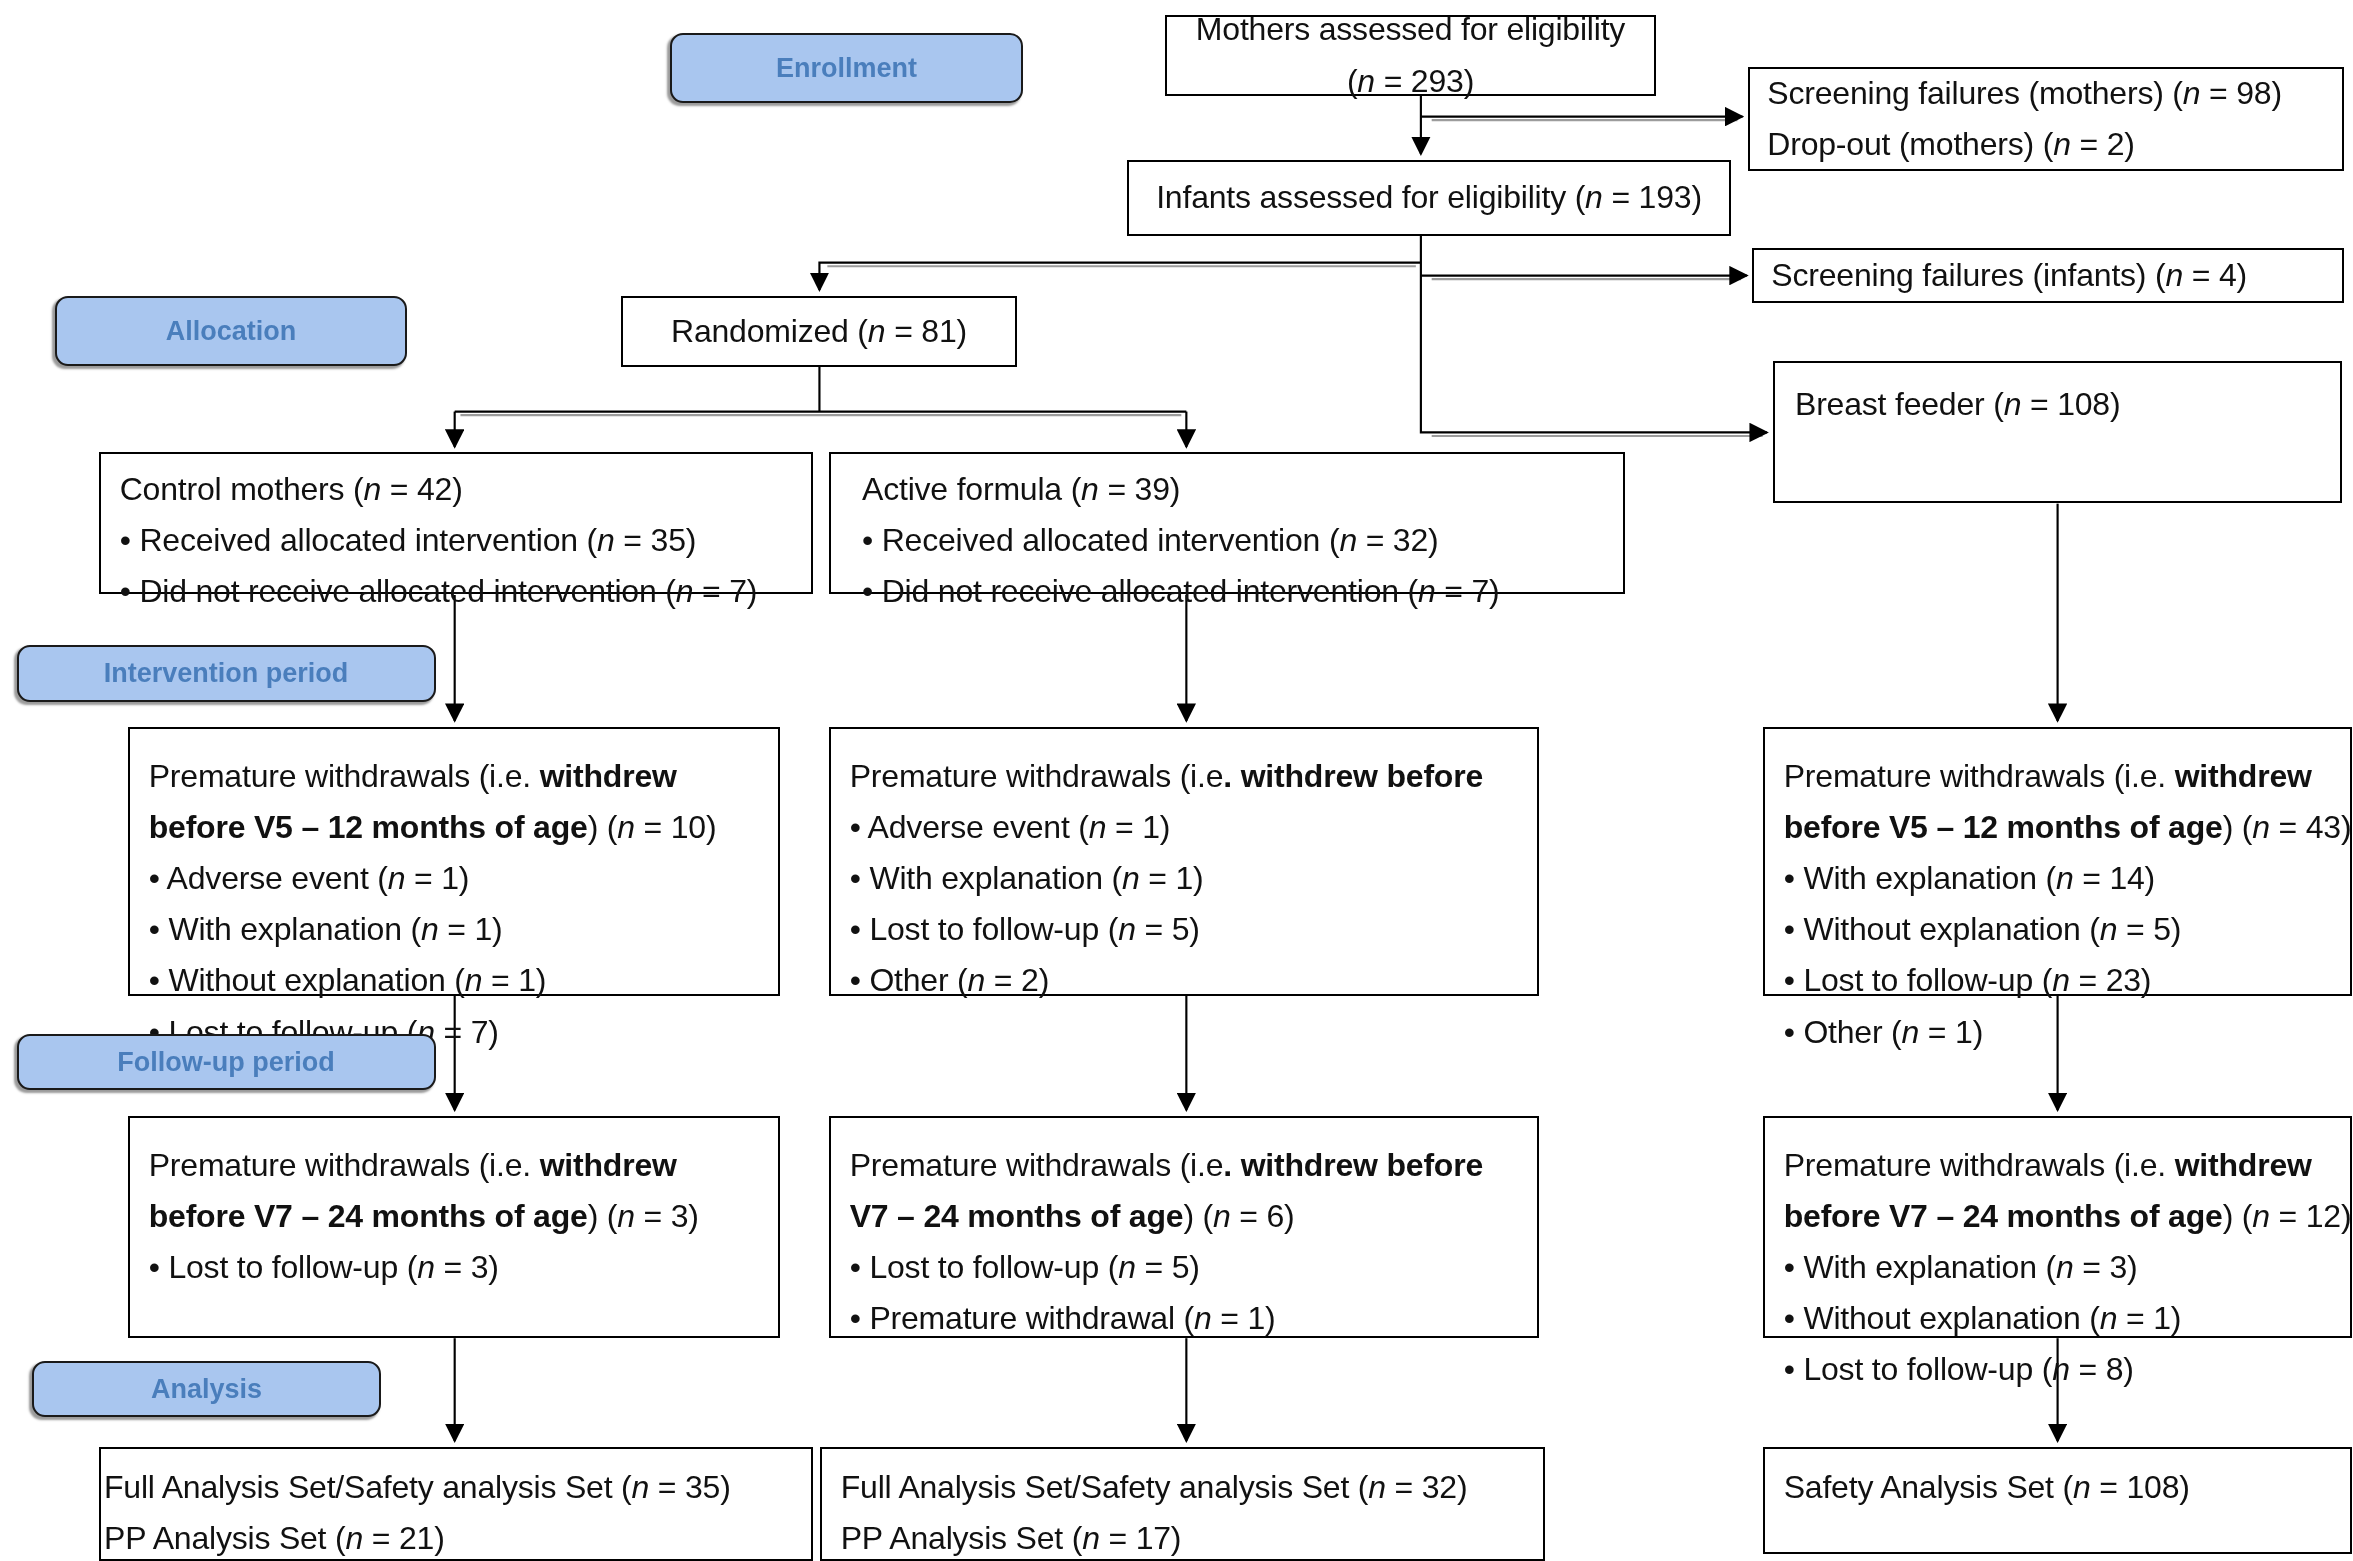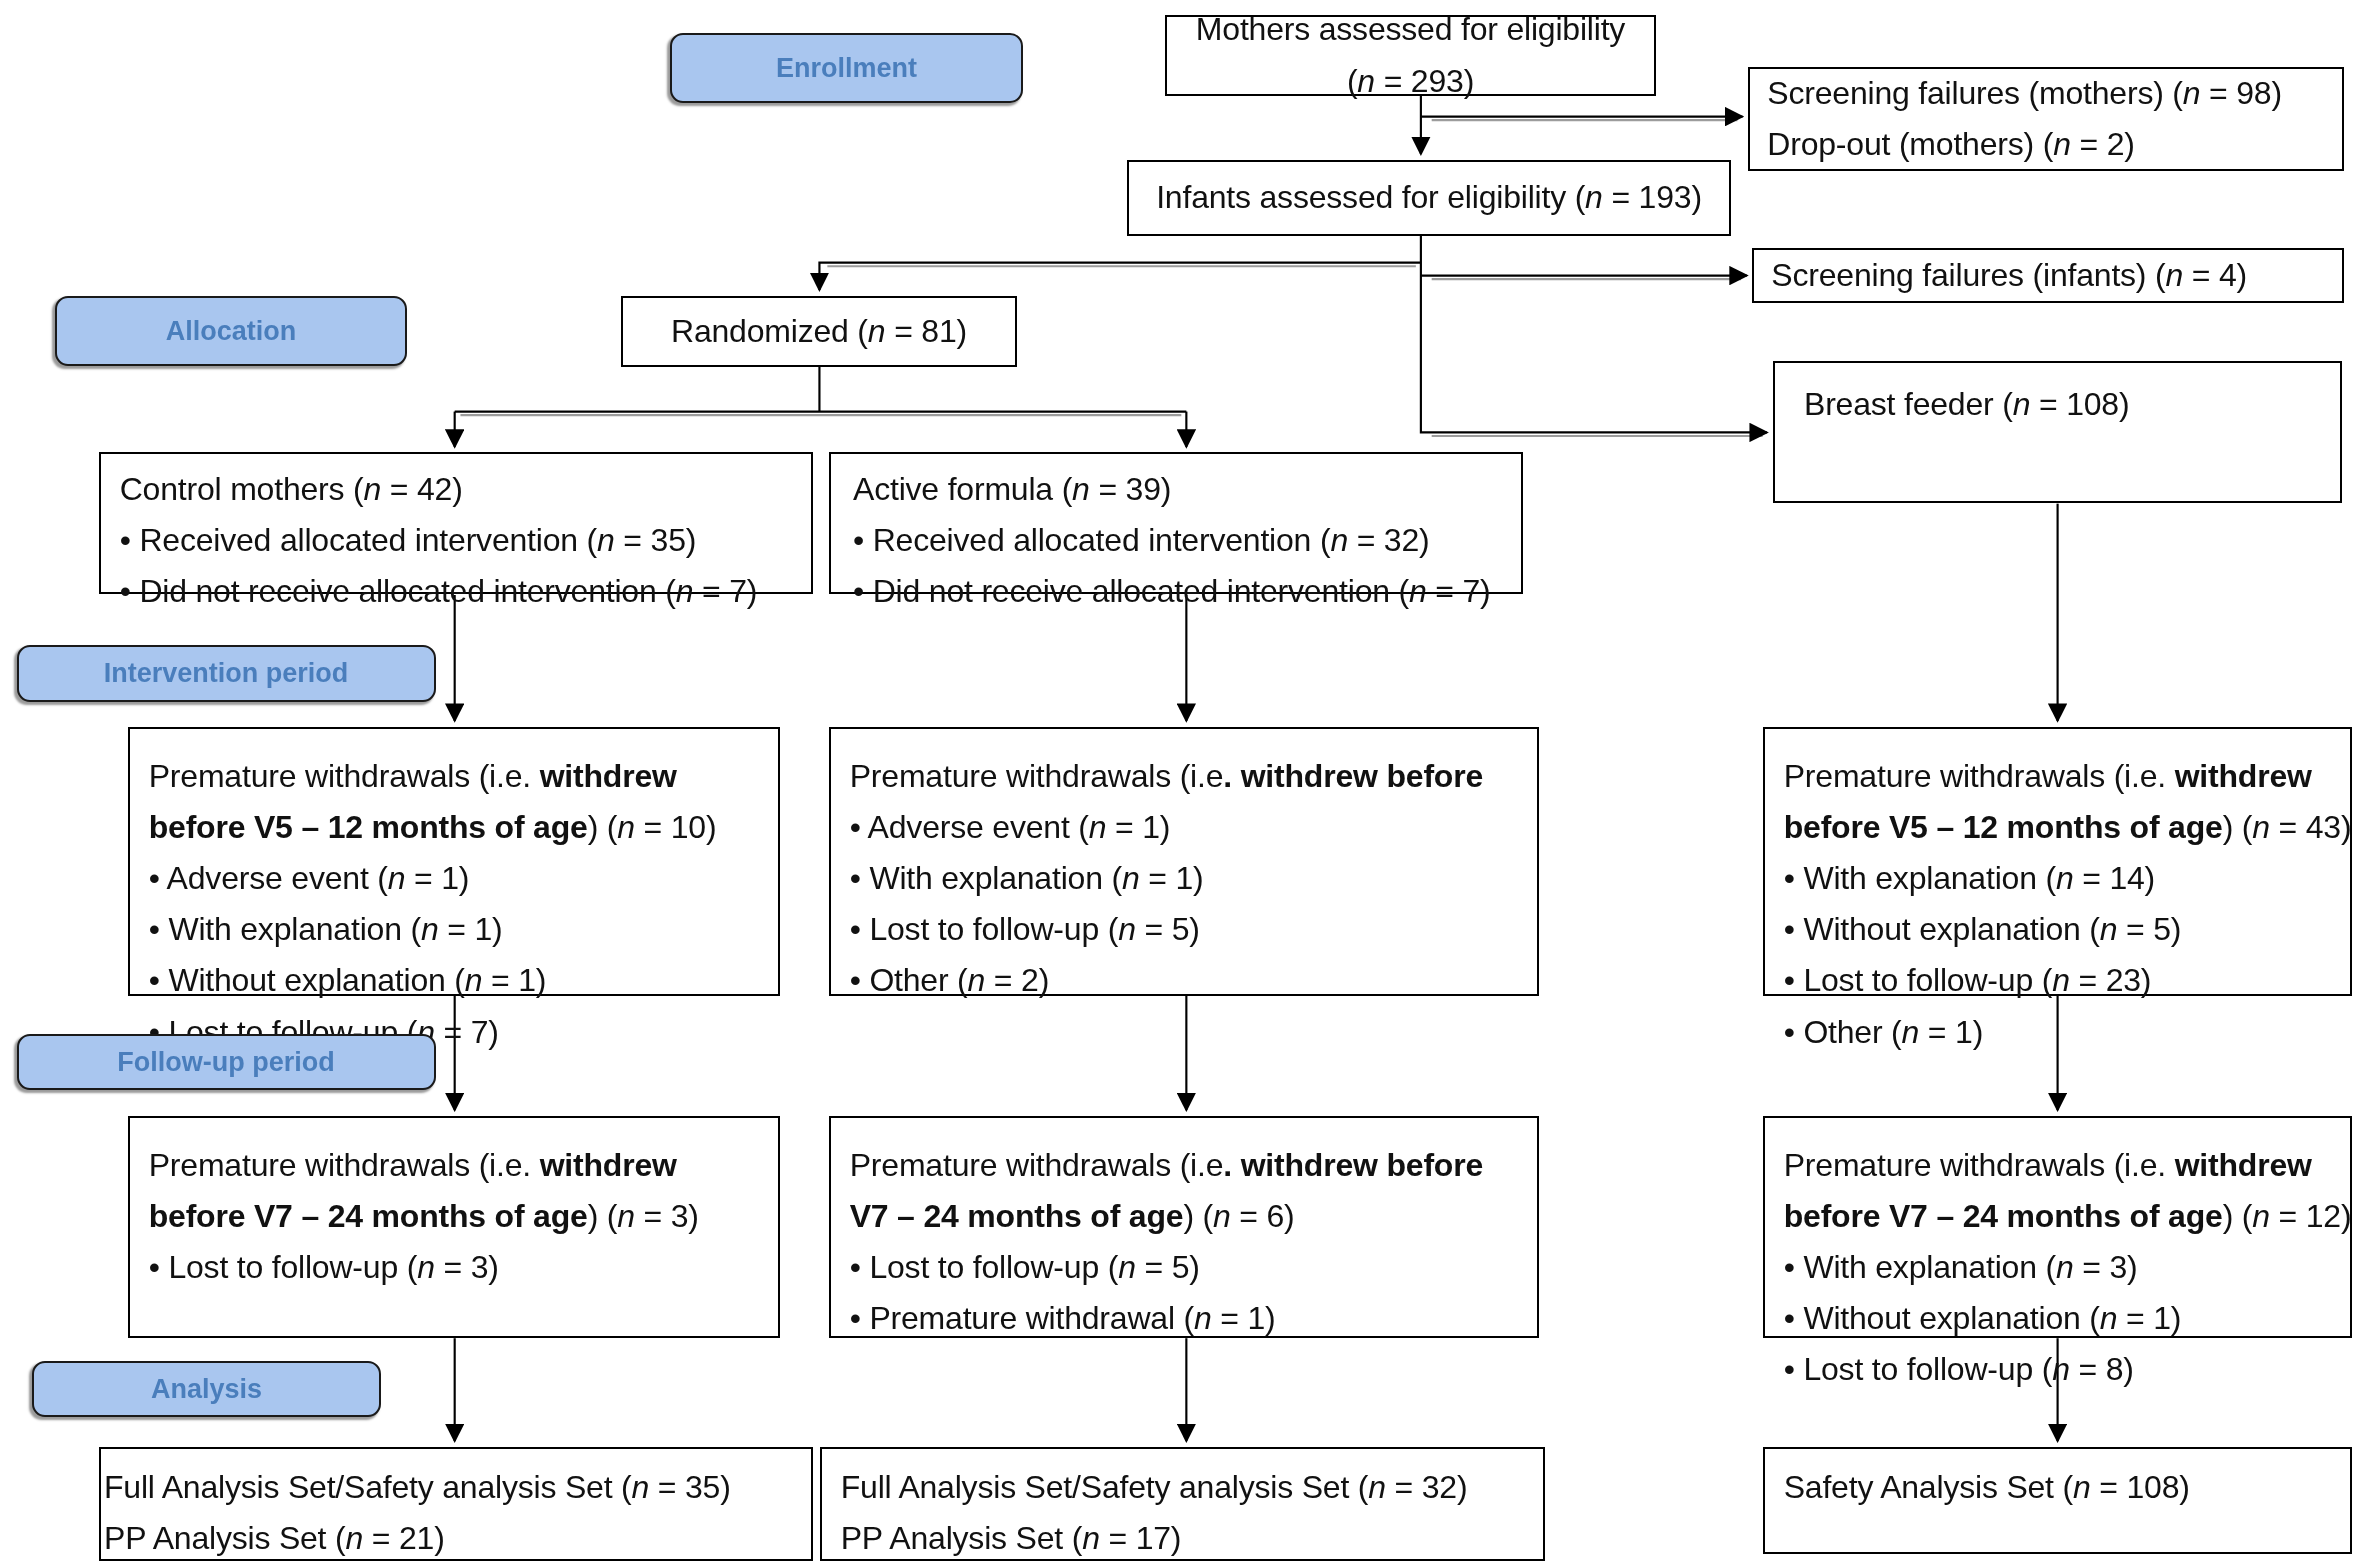--- a/index.html
+++ b/index.html
@@ -38,23 +38,23 @@
   .g-allocation{left:55px;top:296px;width:352px;height:70px;}
   .g-intervention{left:16.5px;top:645px;width:419px;height:57px;}
   .g-followup{left:16.5px;top:1034px;width:419px;height:56px;}
   .g-analysis{left:32px;top:1361px;width:349px;height:56px;}
 
   .g-mothers{left:1165px;top:15px;width:491px;height:81px;}
   .g-scr-mothers{left:1748px;top:67px;width:596px;height:104px;padding:10px 17.3px;}
   .g-infants{left:1127px;top:160px;width:604px;height:76px;}
   .g-scr-infants{left:1752px;top:248px;width:592px;height:55px;padding:0 17.3px;}
   .g-randomized{left:621px;top:296px;width:396px;height:71px;}
-  .g-breast{left:1773px;top:361px;width:569px;height:142px;padding:16px 29px;}
+  .g-breast{left:1773px;top:361px;width:569px;height:142px;padding:16px 20px;}
   .g-control{left:99px;top:452px;width:714px;height:142px;padding:10px 18.7px;}
-  .g-active{left:829px;top:452px;width:694px;height:142px;padding:10px 22px;}
+  .g-active{left:829px;top:452px;width:796px;height:142px;padding:10px 31px;}
   .g-int-left{left:128px;top:727px;width:652px;height:269px;padding:21.6px 18.7px;}
   .g-int-mid{left:829px;top:727px;width:710px;height:269px;padding:21.6px 18.7px;}
   .g-int-right{left:1763px;top:727px;width:589px;height:269px;padding:21.6px 18.7px;}
   .g-fu-left{left:128px;top:1116px;width:652px;height:222px;padding:21.6px 18.7px;}
   .g-fu-mid{left:829px;top:1116px;width:710px;height:222px;padding:21.6px 18.7px;}
   .g-fu-right{left:1763px;top:1116px;width:589px;height:222px;padding:21.6px 18.7px;}
   .g-an-left{left:99px;top:1447px;width:714px;height:114px;padding:13px 3px;}
   .g-an-mid{left:820px;top:1447px;width:725px;height:114px;padding:13px 18.7px;}
   .g-an-right{left:1763px;top:1447px;width:589px;height:107px;padding:13px 18.7px;}
 </style>

